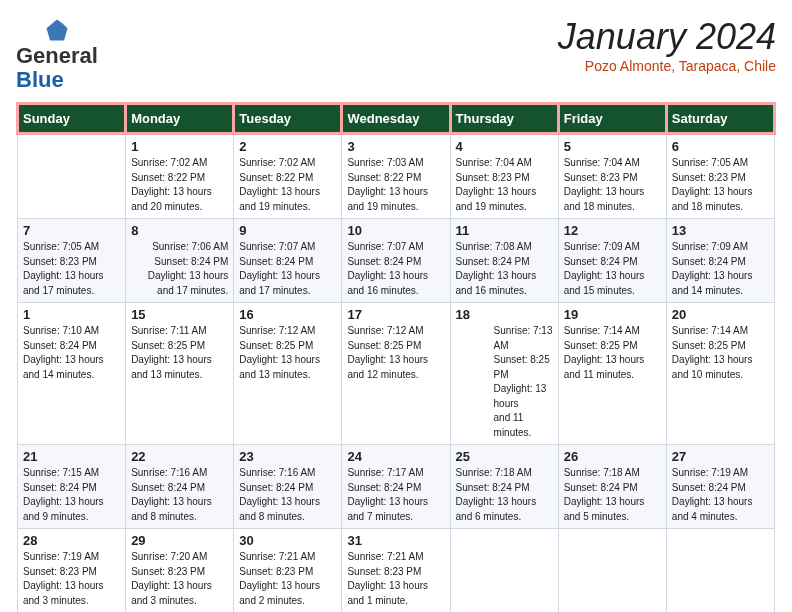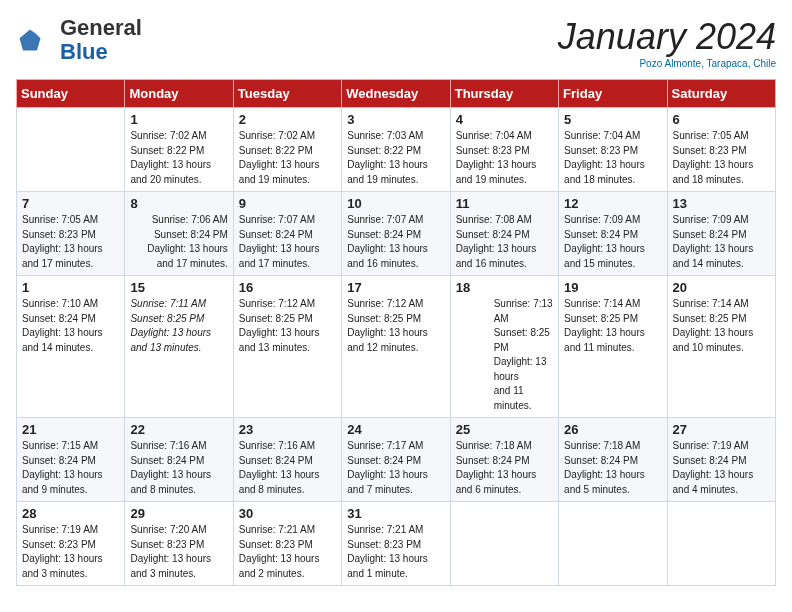--- a/index.html
+++ b/index.html
@@ -12,21 +12,22 @@
     }
     .header-area {
       display: flex;
       justify-content: space-between;
       align-items: flex-start;
       margin-bottom: 10px;
     }
     .logo {
       display: flex;
       align-items: center;
-      gap: 16px;
+      gap: 0;
+      flex-direction: column;
     }
     .logo-text {
       font-size: 22px;
       font-weight: bold;
       line-height: 1.1;
     }
     .logo-general { color: #333; }
     .logo-blue { color: #1a5fa8; }
     .logo-icon {
       width: 28px;
@@ -35,35 +36,35 @@
     .title-area {
       text-align: right;
     }
     .month-title {
       font-size: 36px;
       font-weight: normal;
       color: #222;
       font-style: italic;
     }
     .location {
-      font-size: 10px;
-      color: #0369a1;
+      font-size: 14px;
+      color: #c2410c;
     }
     table {
       width: 100%;
       border-collapse: collapse;
     }
     thead tr th {
-      background-color: #b91c1c;
+      background-color: #14532d;
       color: #fff;
       font-size: 13px;
       font-weight: bold;
       padding: 6px 4px;
       text-align: left;
-      border: 1px solid #fca5a5;
+      border: 3px solid #fca5a5;
     }
     tbody tr td {
       vertical-align: top;
       padding: 4px 5px;
       border: 1px solid #d0d8e4;
       background: #fff;
       width: 14.28%;
       font-size: 11px;
       color: #222;
       min-height: 80px;
@@ -215,21 +216,21 @@
       <tr>
         <td>
           <span class="day-num">1</span>
           <div class="day-detail" style="white-space: pre-line;">Sunrise: 7:10 AM
 Sunset: 8:24 PM
 Daylight: 13 hours
 and 14 minutes.</div>
         </td>
         <td>
           <span class="day-num">15</span>
-          <div class="day-detail" style="white-space: pre-line; font-style: italic;">Sunrise: 7:11 AM
+          <div class="day-detail" style="white-space: pre-line;">Sunrise: 7:11 AM
 Sunset: 8:25 PM
 Daylight: 13 hours
 and 13 minutes.</div>
         </td>
         <td>
           <span class="day-num">16</span>
           <div class="day-detail" style="white-space: pre-line;">Sunrise: 7:12 AM
 Sunset: 8:25 PM
 Daylight: 13 hours
 and 13 minutes.</div>

